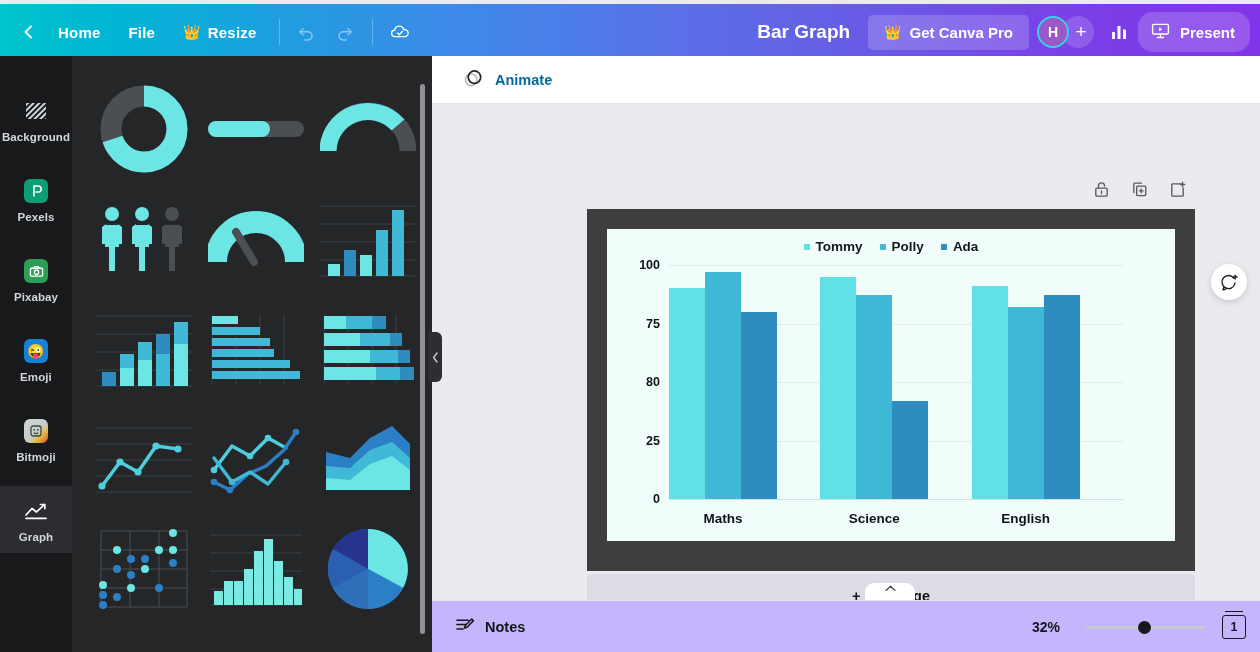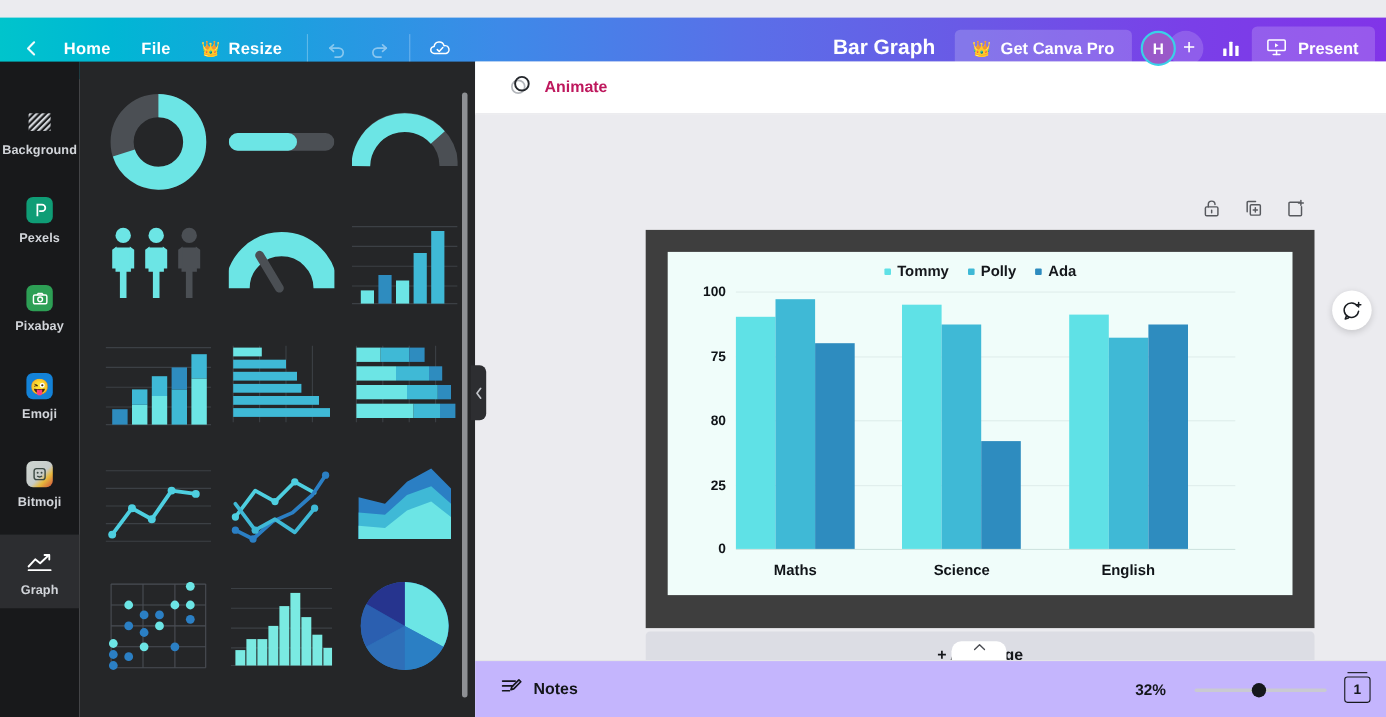--- a/index.html
+++ b/index.html
@@ -6,21 +6,21 @@
   html, body {
     width: 1260px; height: 652px;
     font-family: "Liberation Sans", sans-serif;
     overflow: hidden;
     background: #ebebef;
   }
   .app { position: relative; width: 1260px; height: 652px; }
 
   
   .topbar {
-    position: absolute; top: 16px; left: 0; width: 1260px; height: 56px;
+    position: absolute; top: 4px; left: 0; width: 1260px; height: 56px;
     background: linear-gradient(90deg, #00c4cc 0%, #00b7d4 8%, #1f9ee0 22%,
                                 #3d8ae8 36%, #5a6fe8 54%, #6a59e6 70%,
                                 #7a3fe8 86%, #8134e8 100%);
     display: flex; align-items: center; color: #fff;
   }
   .tb-left { display: flex; align-items: center; height: 100%; padding-left: 14px; }
   .tb-right { display: flex; align-items: center; height: 100%; margin-left: auto; padding-right: 10px; }
   .back-chev {
     width: 30px; height: 30px; display: flex; align-items: center; justify-content: center;
     cursor: pointer; opacity: .95;
@@ -53,21 +53,21 @@
     display: flex; align-items: center; justify-content: center;
     font-size: 14px; font-weight: bold; color: #fff; cursor: pointer; z-index: 2;
   }
   .avatar-add {
     width: 32px; height: 32px; border-radius: 50%;
     background: rgba(255,255,255,.16); margin-left: -7px;
     display: flex; align-items: center; justify-content: center;
     font-size: 19px; color: #fff; cursor: pointer; padding-left: 6px;
   }
   .present-btn {
-    background: rgba(255,255,255,.18); border-radius: 5px;
+    background: rgba(255,255,255,.18); border-radius: 15px;
     padding: 8px 15px 8px 12px; font-size: 15px; font-weight: bold;
     display: flex; align-items: center; gap: 9px; cursor: pointer;
   }
 
   
   .rail {
     position: absolute; top: 56px; left: 0; width: 72px; height: 596px;
     background: #18191b; color: #c9ccd1;
     display: flex; flex-direction: column; align-items: center;
     padding-top: 30px;
@@ -112,21 +112,21 @@
     position: absolute; top: 56px; left: 432px; width: 828px; height: 596px;
     background: #ebebef;
   }
   .animate-bar {
     height: 48px; background: #fff; display: flex; align-items: center;
     padding-left: 20px; border-bottom: 1px solid #e4e4e8;
   }
   .animate-btn {
     display: flex; align-items: center; gap: 11px;
     padding: 6px 10px; border-radius: 5px; cursor: pointer;
-    font-size: 14.5px; font-weight: bold; color: #be185d;
+    font-size: 14.5px; font-weight: bold; color: #0369a1;
   }
 
   .canvas-wrap { position: relative; height: 500px; }
   .page-tools {
     position: absolute; top: 72px; right: 70px;
     display: flex; align-items: center; gap: 12px;
   }
   .ptool {
     width: 26px; height: 26px; display: flex; align-items: center;
     justify-content: center; cursor: pointer; color: #57595e;

